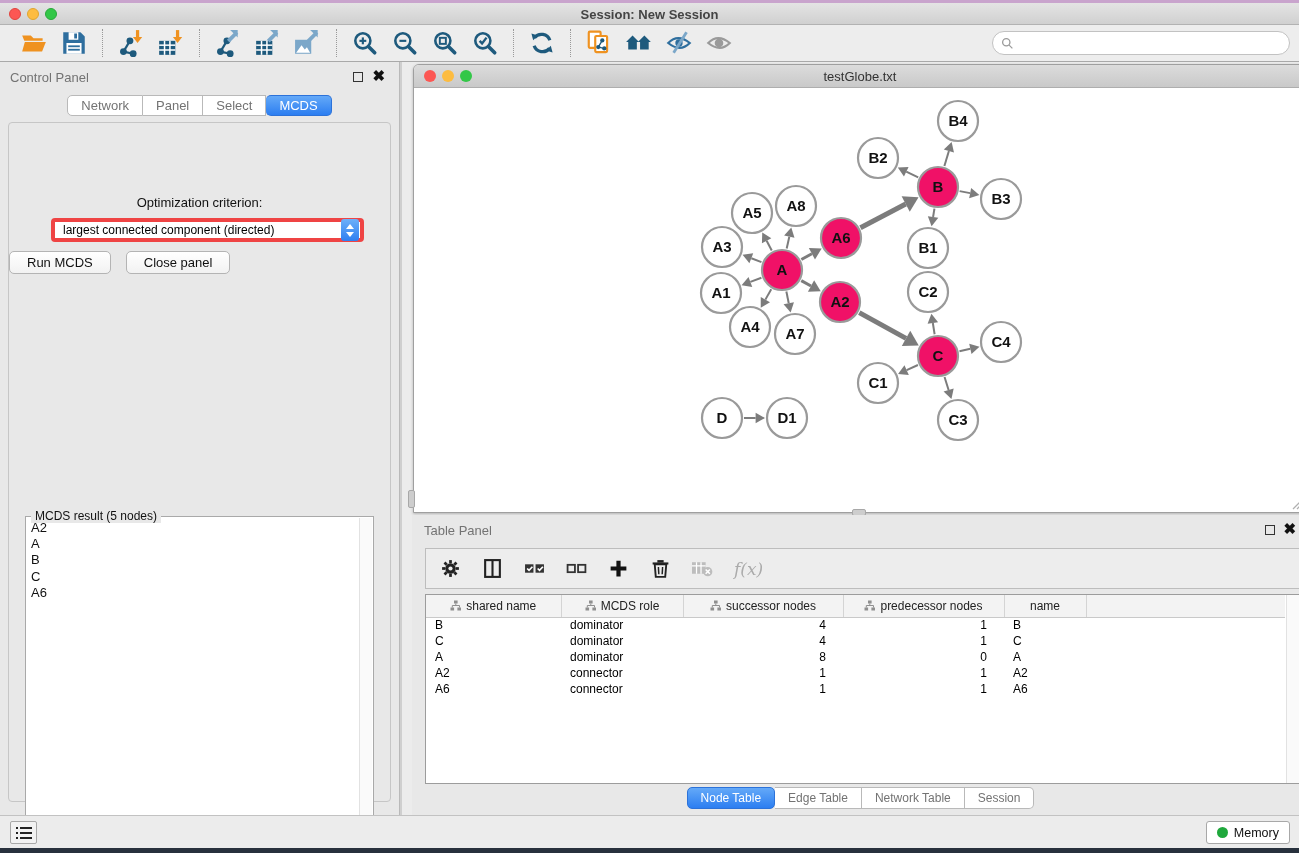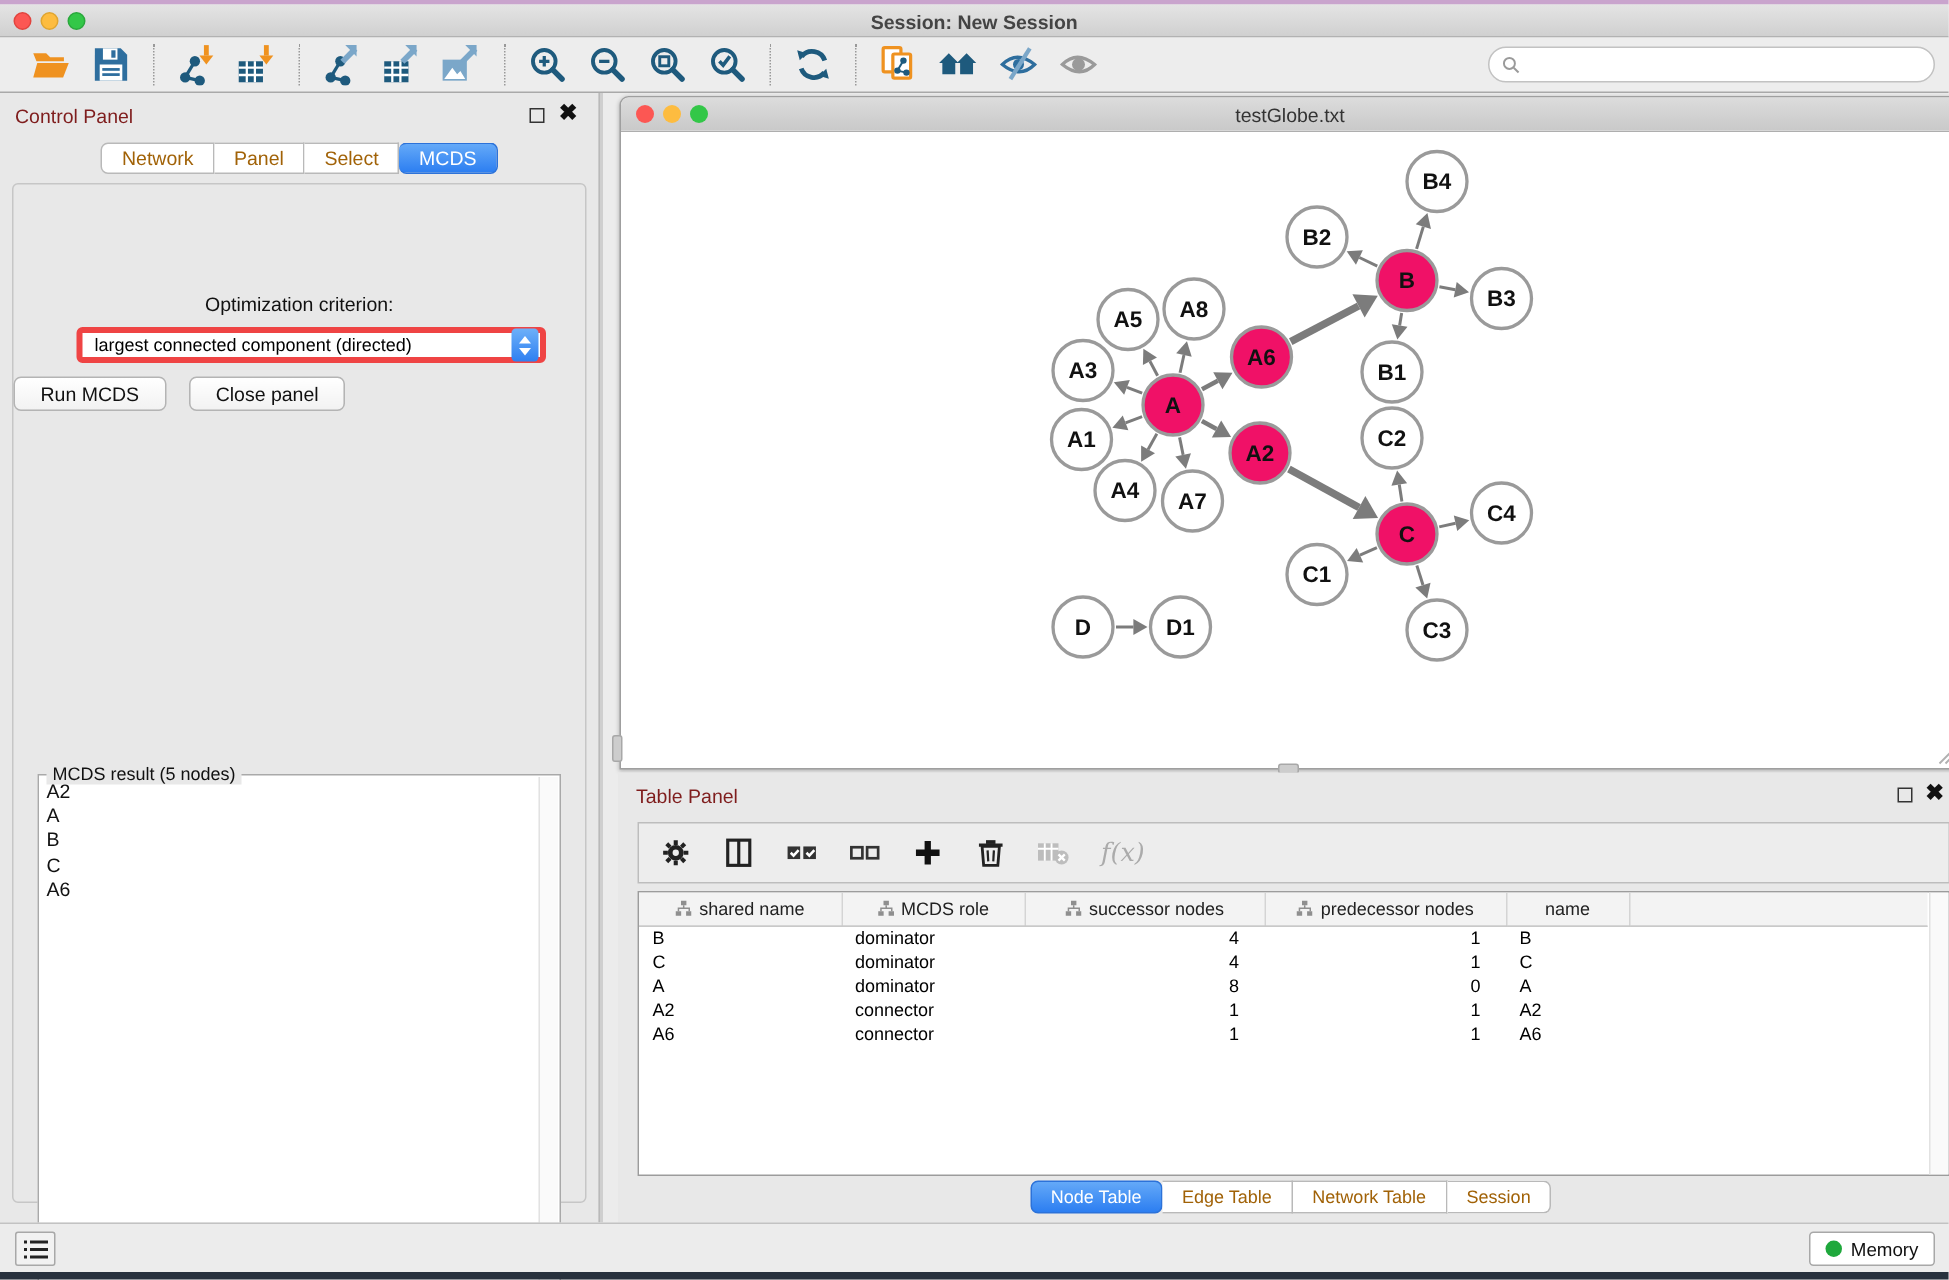--- a/index.html
+++ b/index.html
@@ -32,29 +32,29 @@
   #search-wrap svg { width:13px; height:13px; margin-left:8px; }
   #search-input { border:none; outline:none; flex:1; height:20px; font-size:13px; background:transparent; padding:0 6px;}
 
   
   #main { position:absolute; left:0; top:62px; width:1299px; height:753px; }
 
   
   #control-panel { position:absolute; left:0; top:0; width:399px; height:753px; background:#e8e8e8; }
   #divider-v { position:absolute; left:399px; top:0; width:3px; height:753px; background:#cfcfcf; border-left:1px solid #b9b9b9; }
   .panel-header { height:28px; position:relative; }
-  .panel-title { position:absolute; left:10px; top:8px; font-size:13px; color:#7f1d1d; }
+  .panel-title { position:absolute; left:10px; top:8px; font-size:13px; color:#737373; }
   .float-btn { position:absolute; width:10px; height:10px; border:1.5px solid #333; top:10px; }
   .close-btn { position:absolute; top:5px; font-size:15px; font-weight:bold; color:#111; line-height:18px; }
   #control-panel .float-btn { right:36px; } #control-panel .close-btn { right:14px; }
 
   
   #cp-tabs { position:absolute; left:0; right:0; top:33px; display:flex; justify-content:center; }
   .seg-tab { height:21px; padding:0 13px; background:#fff; border:1px solid #b9b9b9; border-left:none;
-    font-size:13px; display:flex; align-items:center; cursor:default; color:#a16207; }
+    font-size:13px; display:flex; align-items:center; cursor:default; color:#737373; }
   .seg-tab:first-child { border-left:1px solid #b9b9b9; border-radius:5px 0 0 5px; }
   .seg-tab:last-child { border-radius:0 5px 5px 0; }
   .seg-tab.active { background:linear-gradient(#64a9f8,#2c7ef1); color:#fff; border-color:#2c72d9; border-radius:5px; }
 
   #cp-box { position:absolute; left:8px; right:8px; top:60px; bottom:13px;
     border:1px solid #c6c6c6; border-radius:4px; background:#e8e8e8; }
   #opt-label { position:absolute; left:0; right:0; top:72px; text-align:center; font-size:13px; color:#111; }
   #criterion-select { position:absolute; left:42px; top:95px; width:313px; height:24px; background:#fff;
     border:4px solid #ef4444; border-radius:4px; display:flex; align-items:center; font-size:12px; }
   #criterion-select .val { flex:1; padding-left:8px; white-space:nowrap; overflow:hidden; }

